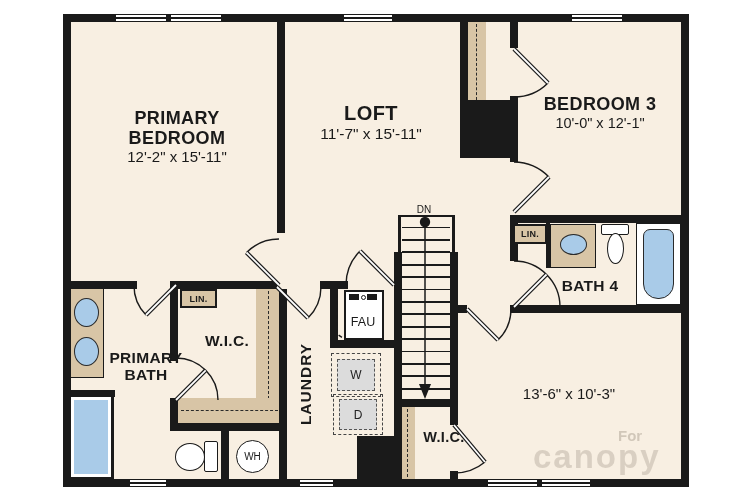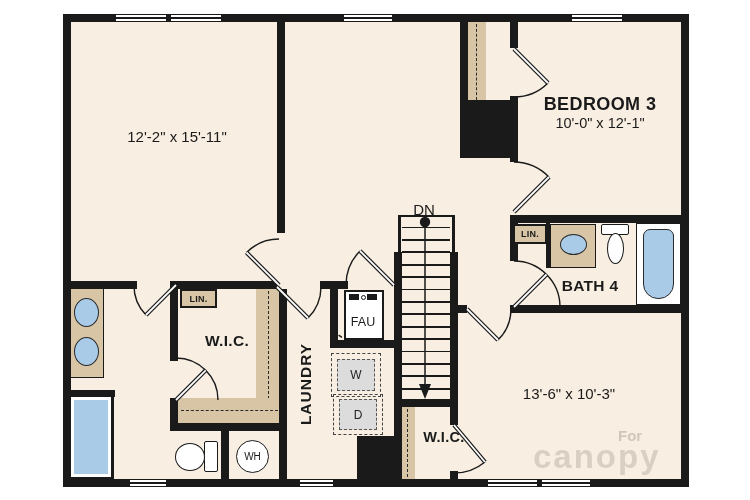--- a/index.html
+++ b/index.html
@@ -180,41 +180,49 @@
       </g>
     </g>
     <g>
       <circle cx="425" cy="222" r="5.2" fill="#1a1a1a"></circle>
       <line x1="425" y1="226" x2="425" y2="386" stroke="#1a1a1a" stroke-width="1.5"></line>
       <polygon points="419,384 431,384 425,399" fill="#1a1a1a"></polygon>
     </g>
   </svg>
 
   <div class="lbl" style="left:177px;top:137px;">
+    <div class="rname" style="width:165px;">PRIMARY BEDROOM</div>
     <div class="rdims">12'-2" x 15'-11"</div>
+  </div>
+  <div class="lbl" style="left:371px;top:122px;">
+    <div class="rname" style="font-size:20px;">LOFT</div>
+    <div class="rdims" style="font-size:15.5px;">11'-7" x 15'-11"</div>
   </div>
   <div class="lbl" style="left:600px;top:113px;">
     <div class="rname">BEDROOM 3</div>
     <div class="rdims" style="font-size:14.5px;">10'-0" x 12'-1"</div>
   </div>
   <div class="lbl" style="left:569px;top:394px;">
     <div class="rdims">13'-6" x 10'-3"</div>
   </div>
   <div class="lbl sm" style="left:590px;top:286px;">
     <div class="rname" style="width:58px;">BATH 4</div>
   </div>
+  <div class="lbl sm" style="left:146px;top:366px;">
+    <div class="rname" style="width:90px;">PRIMARY BATH</div>
+  </div>
   <div class="lbl sm" style="left:227px;top:341px;">
     <div class="rname">W.I.C.</div>
   </div>
   <div class="lbl sm" style="left:444px;top:437px;">
     <div class="rname" style="font-size:14.5px;">W.I.C.</div>
   </div>
   <div class="lbl sm vert" style="left:306px;top:384px;">
     <div class="rname" style="font-size:15.5px;letter-spacing:1px;">LAUNDRY</div>
   </div>
 
-  <div class="tag" style="left:424px;top:209px;font-size:15px;">DN</div>
+  <div class="tag" style="left:424px;top:209px;font-size:10px;">DN</div>
   <div class="tag" style="left:363px;top:322px;font-size:12.5px;">FAU</div>
 
   <div class="wm" style="left:618px;top:427px;font-size:15px;color:rgba(150,140,125,0.40);">For</div>
   <div class="wm" style="left:533px;top:438px;font-size:33px;letter-spacing:2px;color:rgba(160,150,135,0.35);">canopy</div>
 
 </div>
 
 </body></html>

